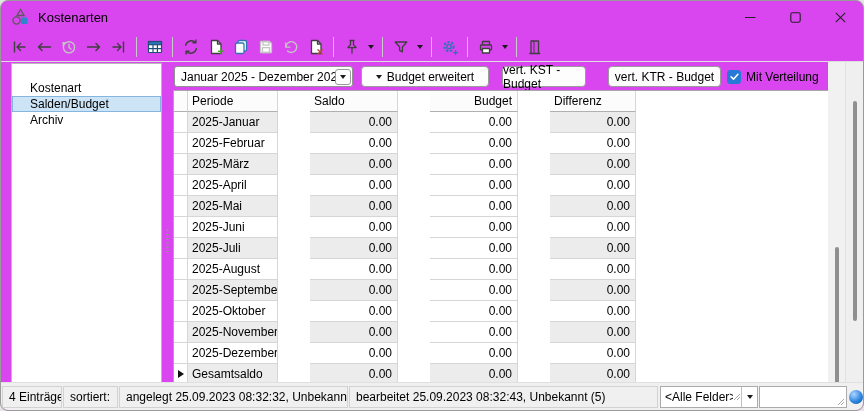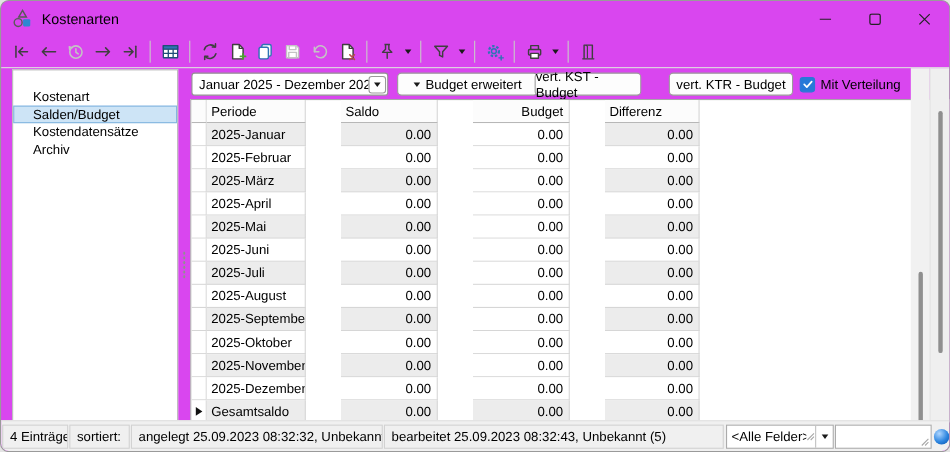--- a/index.html
+++ b/index.html
@@ -39,21 +39,21 @@
 
   
   .combo { position:absolute; left:173px; top:4px; width:179px; height:21px; background:#fff;
            border:1px solid #939393; border-radius:3px; display:flex; align-items:center; }
   .combo-text { flex:1; padding-left:6px; white-space:nowrap; overflow:hidden; }
   .combo-dd { width:16px; height:16px; margin-right:1px; border:1px solid #9a9a9a; border-radius:3px;
               background:#fff; display:flex; align-items:center; justify-content:center; }
   .btn { position:absolute; top:4px; height:21px; background:#fdfdfd; border:1px solid #9b9b9b;
          border-radius:4px; display:flex; align-items:center; justify-content:center; gap:5px; font-size:12px; }
   #btn-budget { left:360px; width:128px;justify-content:center; }
-  #btn-kst    { left:485px; width:97px; }
+  #btn-kst    { left:501px; width:84px; }
   #btn-ktr    { left:607px; width:113px; }
   .cb-wrap { position:absolute; left:726px; top:4px; height:21px; display:flex; align-items:center; gap:5px; }
   .cb { width:14px; height:14px; border-radius:3px; border:1px solid #2779d8; background:#fff;
         display:flex; align-items:center; justify-content:center; }
   .cb.checked { background:#2779d8; }
   .cb svg { display:none; }
   .cb.checked svg { display:block; }
 
   
   .grid { position:absolute; left:172px; top:28px; width:783px; height:294px; background:#fff;
@@ -258,23 +258,20 @@
   <div class="content">
 
     <div class="sidebar">
         <div class="sb-item">
         <span>Kostenart</span>
       </div>
         <div class="sb-item selected">
         <span>Salden/Budget</span>
       </div>
         <div class="sb-item">
-        <span>Kostendatensätze</span>
-      </div>
-        <div class="sb-item">
         <span>Archiv</span>
       </div>
       </div>
 
     <div class="splitter">
       <div class="grip-dots"></div>
     </div>
 
     <div class="combo">
       <span class="combo-text">Januar 2025 - Dezember 2025</span>

